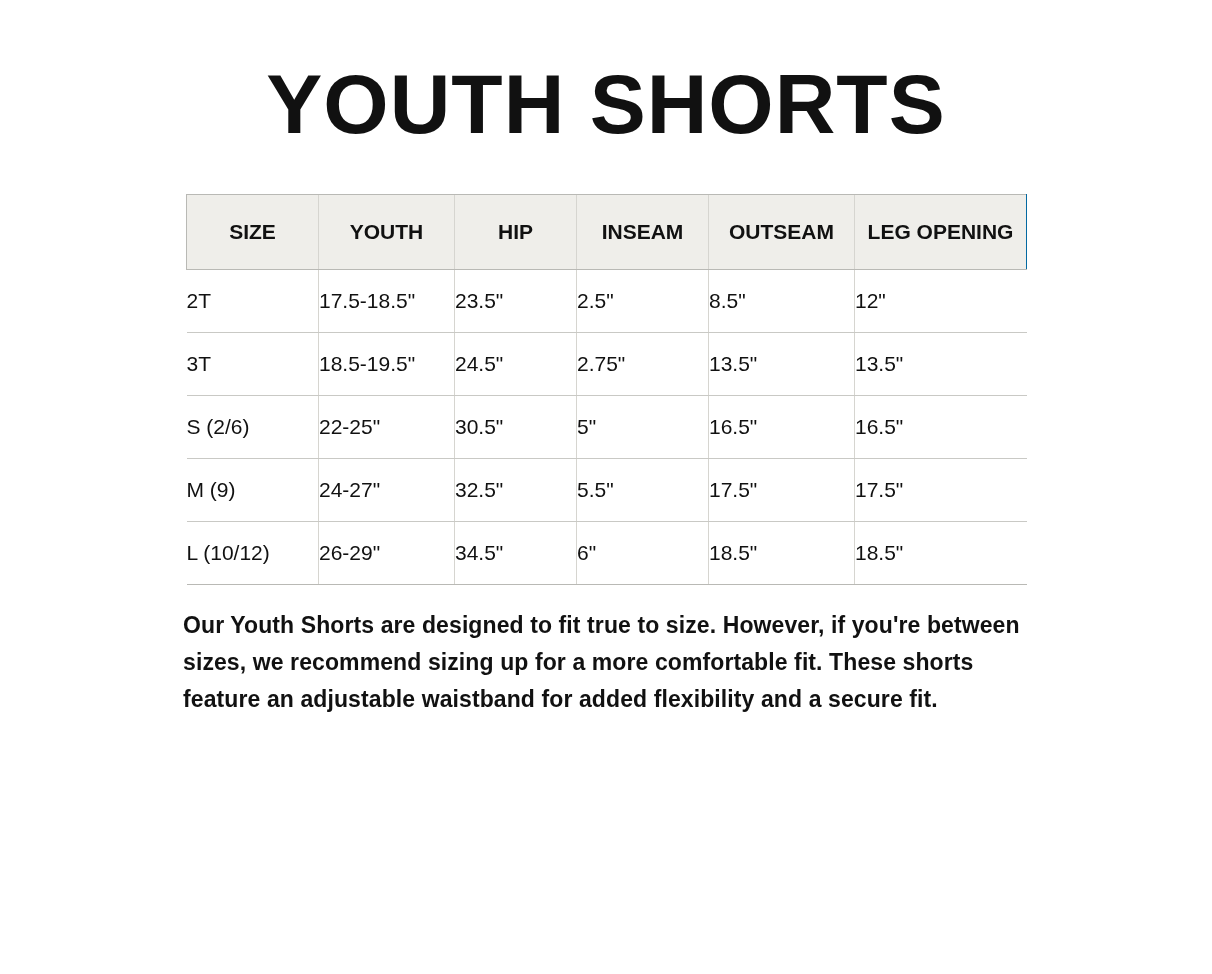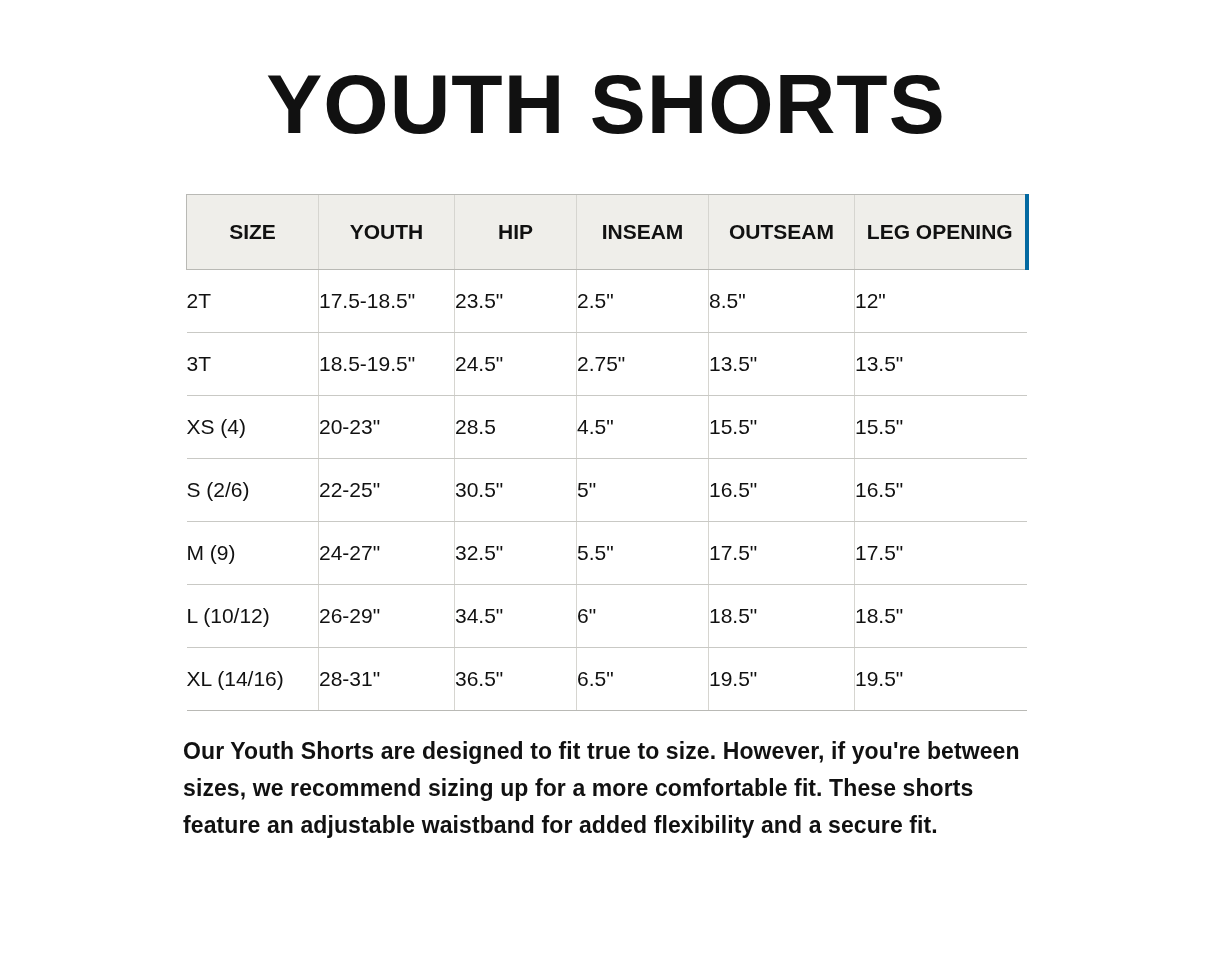--- a/index.html
+++ b/index.html
@@ -52,21 +52,21 @@
   thead th {
     background: #efeeea;
     font-weight: bold;
     height: 74px;
     font-size: 21px;
     border: 1px solid #b9b9b5;
     border-left: none;
     border-right: none;
   }
   thead th.col-size { border-left: 1px solid #b9b9b5; }
-  thead th.col-leg { border-right: 4px solid #0369a1; }
+  thead th.col-leg { border-right: 1px solid #0369a1; }
   thead th + th { border-left: 1px solid #d6d5d0; }
 
   tbody td {
     height: 62px;
     border-bottom: 1px solid #c9c9c5;
     border-left: 1px solid #d6d5d0;
     font-weight: normal;
   }
   tbody td:first-child {
     border-left: none;
@@ -132,28 +132,20 @@
         </tr>
         <tr>
           <td>3T</td>
           <td>18.5-19.5"</td>
           <td>24.5"</td>
           <td>2.75"</td>
           <td>13.5"</td>
           <td>13.5"</td>
         </tr>
         <tr>
-          <td>XS (4)</td>
-          <td>20-23"</td>
-          <td>28.5</td>
-          <td>4.5"</td>
-          <td>15.5"</td>
-          <td>15.5"</td>
-        </tr>
-        <tr>
           <td>S (2/6)</td>
           <td>22-25"</td>
           <td>30.5"</td>
           <td>5"</td>
           <td>16.5"</td>
           <td>16.5"</td>
         </tr>
         <tr>
           <td>M (9)</td>
           <td>24-27"</td>
@@ -163,27 +155,19 @@
           <td>17.5"</td>
         </tr>
         <tr>
           <td>L (10/12)</td>
           <td>26-29"</td>
           <td>34.5"</td>
           <td>6"</td>
           <td>18.5"</td>
           <td>18.5"</td>
         </tr>
-        <tr>
-          <td>XL (14/16)</td>
-          <td>28-31"</td>
-          <td>36.5"</td>
-          <td>6.5"</td>
-          <td>19.5"</td>
-          <td>19.5"</td>
-        </tr>
       </tbody>
     </table>
   </div>
 
   <p class="note">Our Youth Shorts are designed to fit true to size. However, if you're between sizes, we recommend sizing up for a more comfortable fit. These shorts feature an adjustable waistband for added flexibility and a secure fit.</p>
 
 </div>
 
 </body></html>

